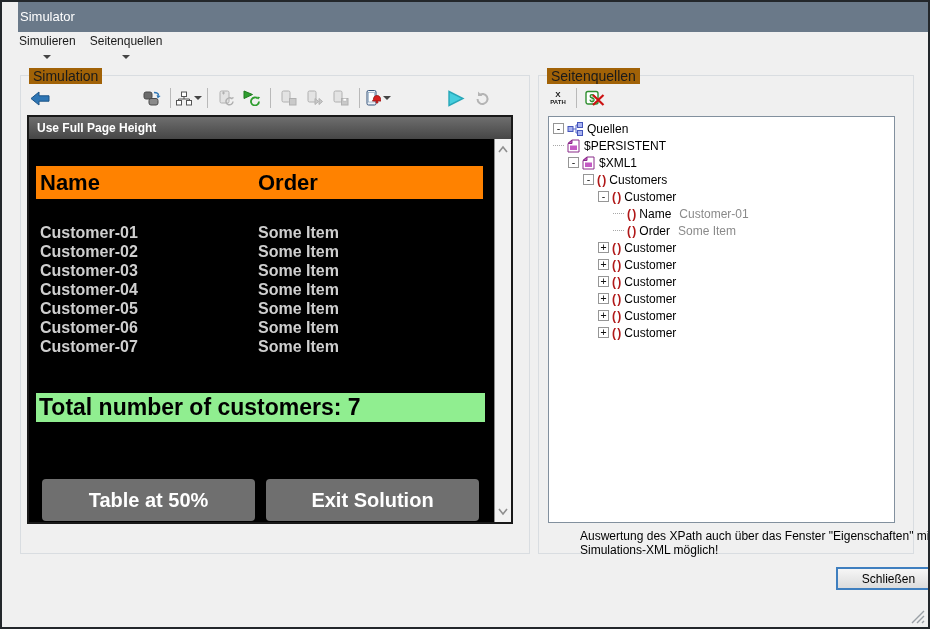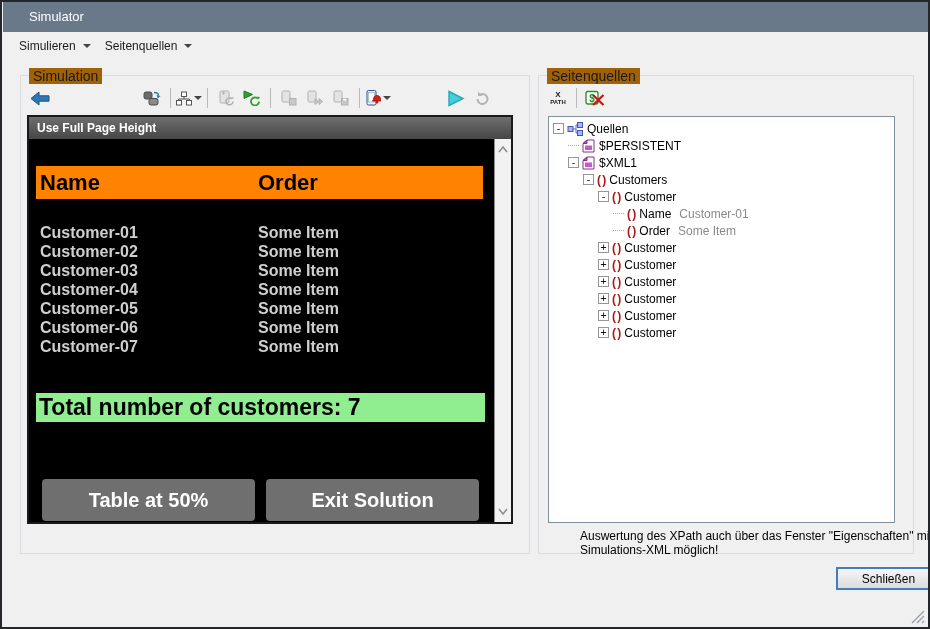--- a/index.html
+++ b/index.html
@@ -6,29 +6,29 @@
   html,body { width: 930px; height: 629px; }
   body {
     position: relative;
     background: #f0f0f0;
     border: 2px solid #23272b;
     font-family: "Liberation Sans", sans-serif;
     overflow: hidden;
   }
   
   .titlebar {
-    position: absolute; left:1px; top:0; right:0; height:30px;
+    position: absolute; left:16px; top:0; right:0; height:30px;
     background:#6a7989; color:#fff; font-size:13px; line-height:30px;
-    padding-left:26px;
+    padding-left:2px;
   }
   .menubar {
     position:absolute; top:30px; left:0; right:0; height:28px;
     display:flex; align-items:center; padding-left:10px; font-size:12px; color:#1a1a1a;
   }
-  .menu-item { padding:5px 7px; display:flex; align-items:center; gap:7px; cursor:default; }
+  .menu-item { padding:5px 7px; display:flex; align-items:center; gap:7px; cursor:default;flex-direction:column; }
   .caret-down {
     width:0; height:0; border-left:4px solid transparent; border-right:4px solid transparent;
     border-top:4px solid #444; display:inline-block;
   }
   
   .groupbox { position:absolute; border:1px solid #d9dde1; }
   .groupbox > .gb-label {
     position:absolute; top:-8px; left:8px; background:#a16207; padding:0 4px;
     font-size:14px; color:#1a1a1a;
   }
@@ -296,21 +296,21 @@
         <span class="t-ico">
           <svg width="16" height="14">
             <path d="M6 7 H9 M9 3 V11 M9 3 H10.5 M9 11 H10.5" stroke="#5566cc" fill="none"></path>
             <rect x="1" y="4.5" width="5" height="5" fill="#aab4f0" stroke="#4455bb"></rect>
             <rect x="10.5" y="0.5" width="5" height="5" fill="#aab4f0" stroke="#4455bb"></rect>
             <rect x="10.5" y="8.5" width="5" height="5" fill="#aab4f0" stroke="#4455bb"></rect>
           </svg>
         </span>
         <span class="t-label">Quellen</span>
       </div>
-      <div class="tree-row" style="padding-left: 19px;">
+      <div class="tree-row" style="padding-left: 4px;">
         <span class="dots"></span>
         <span class="t-ico">
           <svg width="13" height="14">
             <path d="M1 4.5 L5 1 H12 V13 H1 Z" fill="#fff" stroke="#8a2d8a"></path>
             <path d="M1 4.5 L5 1 V4.5 Z" fill="#c45ac4" stroke="#8a2d8a"></path>
             <rect x="3" y="6.5" width="7" height="4.5" fill="#c45ac4"></rect>
           </svg>
         </span>
         <span class="t-label">$PERSISTENT</span>
       </div>

